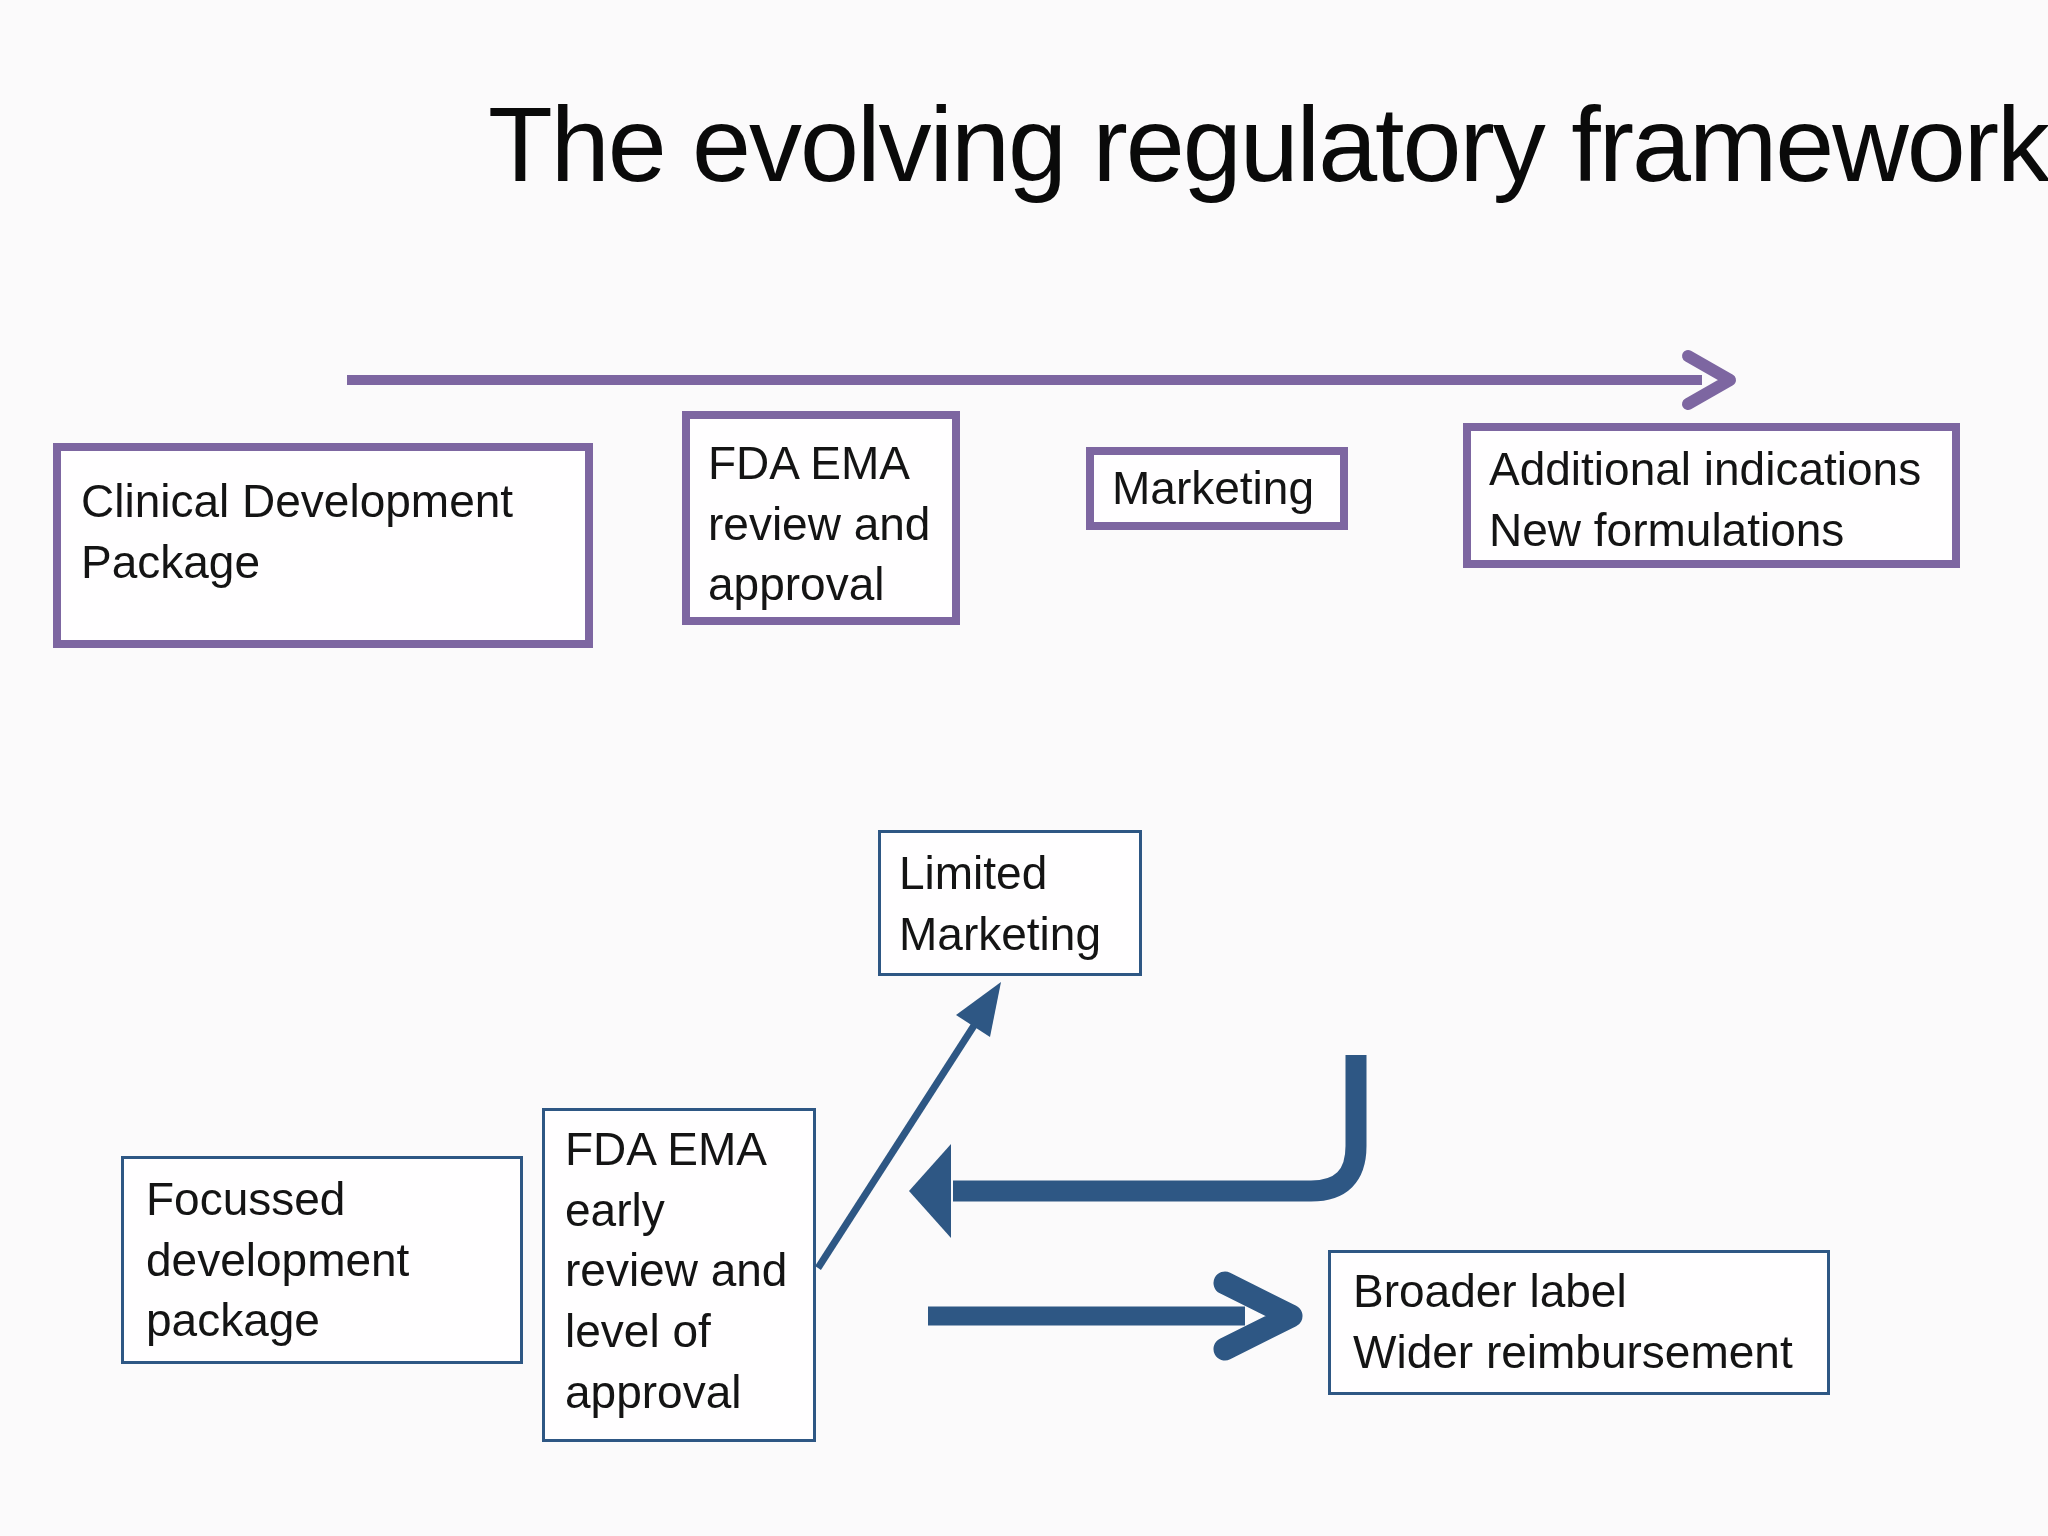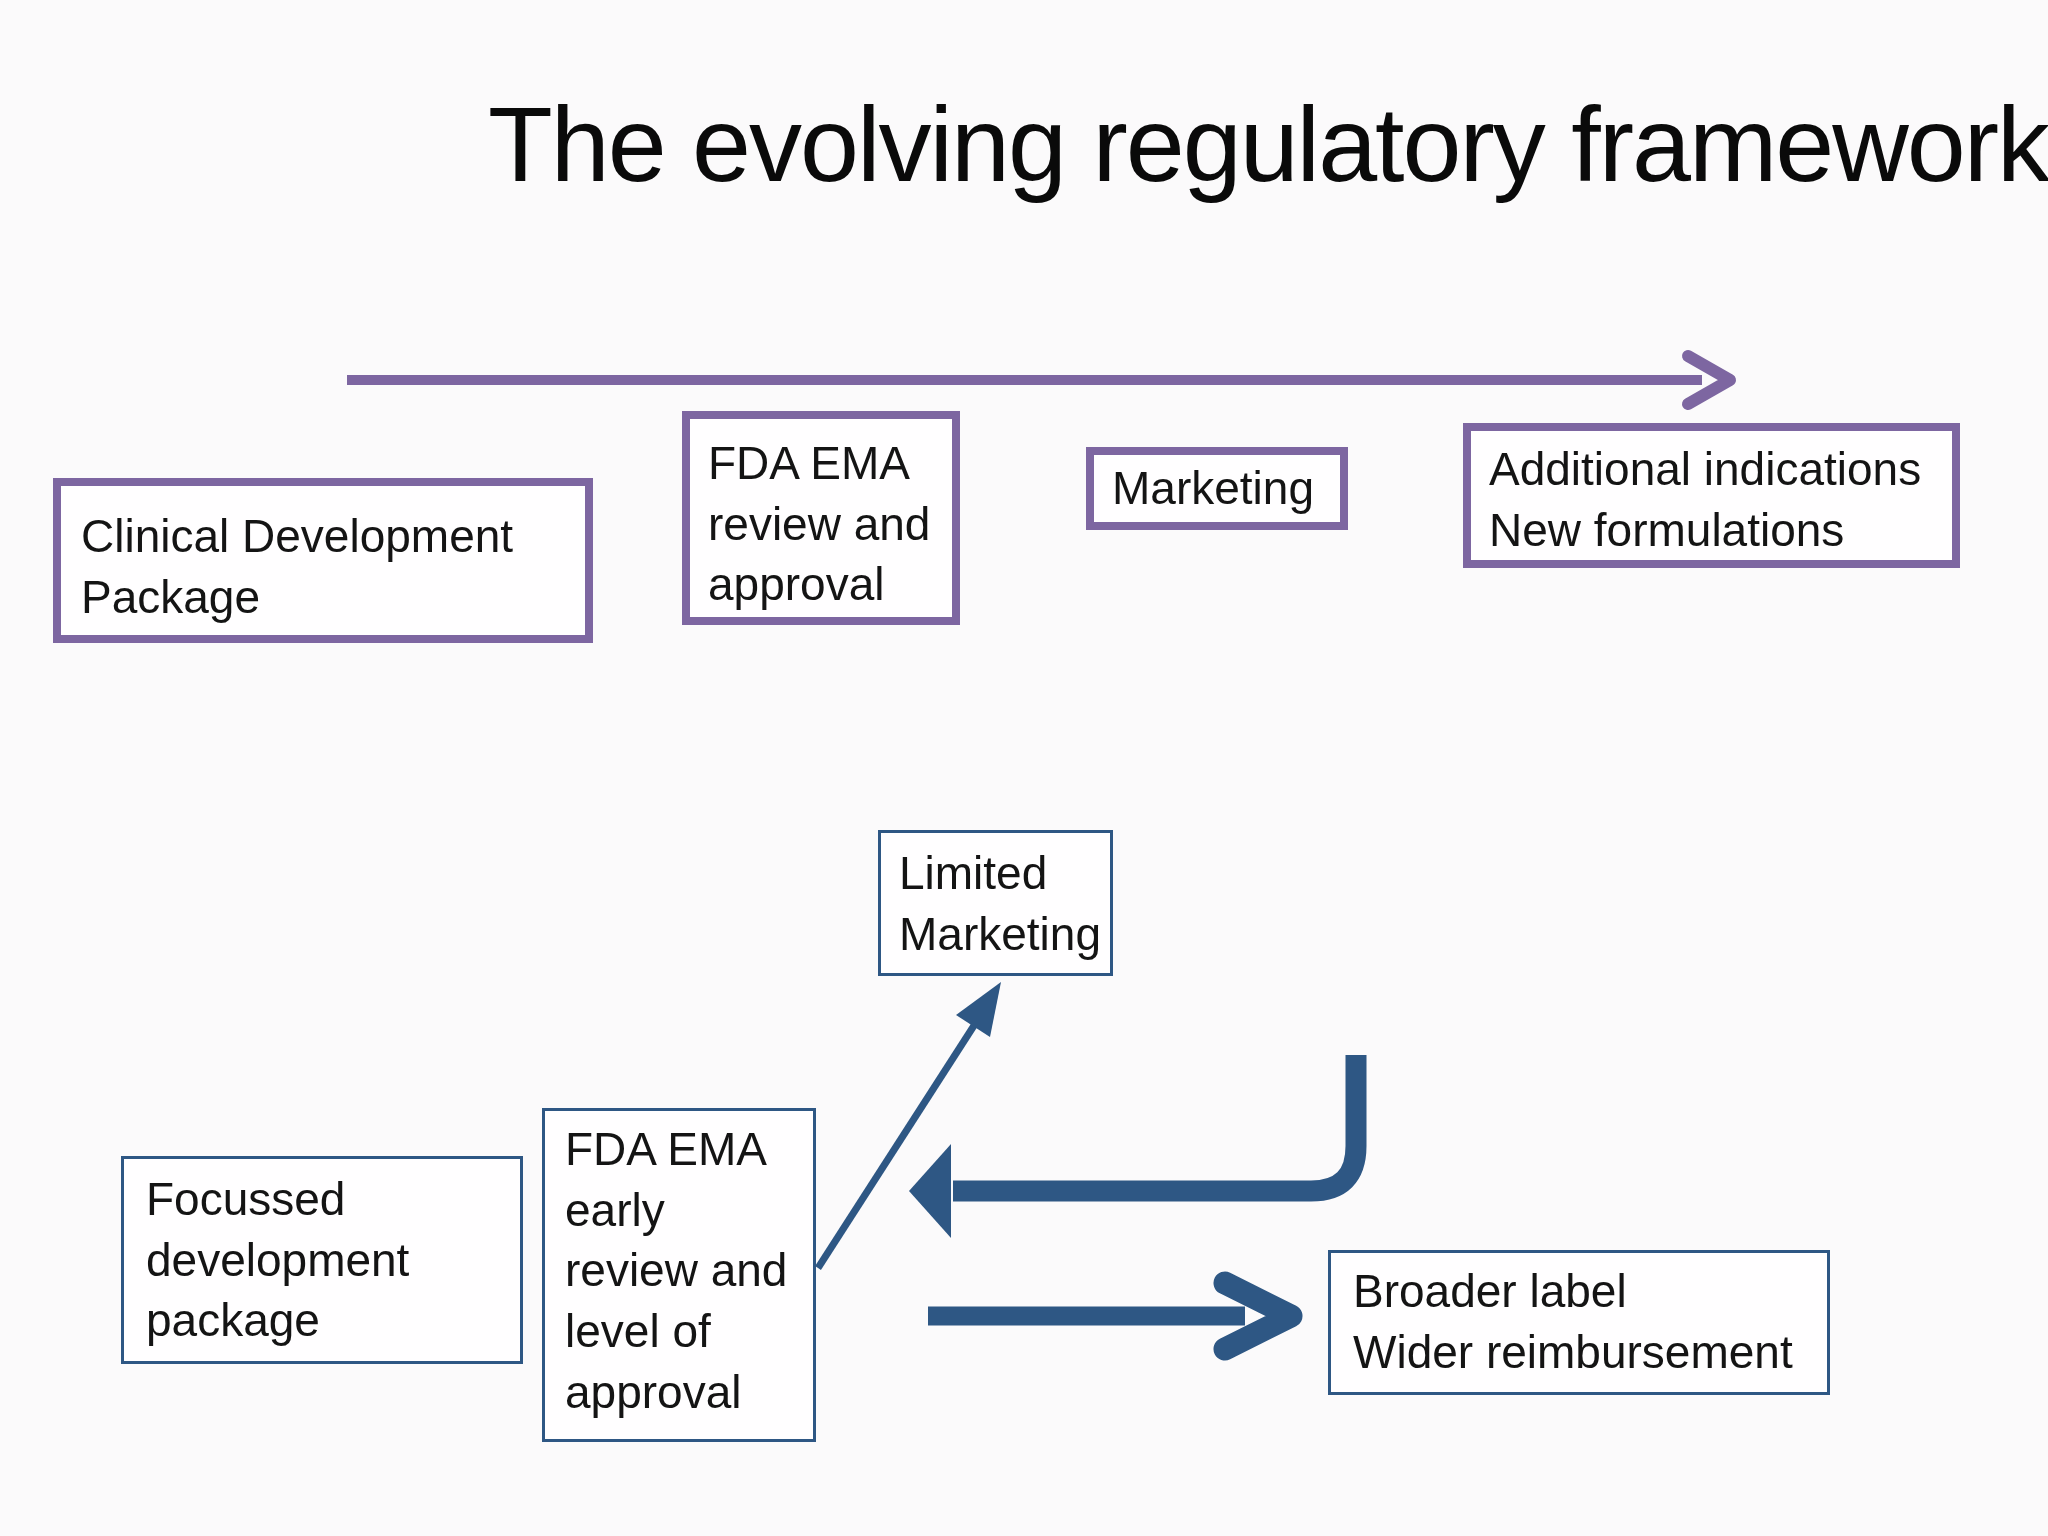--- a/index.html
+++ b/index.html
@@ -36,27 +36,27 @@
   .box .label{
     white-space:pre-line;
     font-size:46px;
     line-height:1.32;
     color:var(--text);
   }
   .purple-box{border:8px solid var(--purple);}
   .blue-box{border:3px solid var(--blue);}
 
   
-  .box-clinical        {left:53px;  top:443px; width:540px; height:165px; padding:20px 20px;margin-top:35px;}
+  .box-clinical        {left:53px;  top:443px; width:540px; height:205px; padding:20px 20px;}
   .box-fda-review      {left:682px; top:411px; width:278px; height:214px; padding:14px 18px;}
   .box-marketing       {left:1086px;top:447px; width:262px; height:83px;  padding:0 18px; display:flex; align-items:center;}
   .box-additional      {left:1463px;top:423px; width:497px; height:145px; padding:8px 18px;}
 
   
-  .box-limited         {left:878px; top:830px; width:235px; height:146px; padding:10px 18px;}
+  .box-limited         {left:878px; top:830px; width:264px; height:146px; padding:10px 18px;}
   .box-more-comp       {left:1152px;top:784px; width:518px; height:270px; padding:10px 20px;}
   .box-fda-early       {left:542px; top:1108px;width:274px; height:334px; padding:8px 20px;}
   .box-focussed        {left:121px; top:1156px;width:402px; height:208px; padding:10px 22px;}
   .box-broader         {left:1328px;top:1250px;width:502px; height:145px; padding:8px 22px;}
 
   .arrow-layer{
     position:absolute;left:0;top:0;width:2048px;height:1536px;
     pointer-events:none;
   }
   .arrow-layer .purple-stroke{stroke:var(--purple);}

